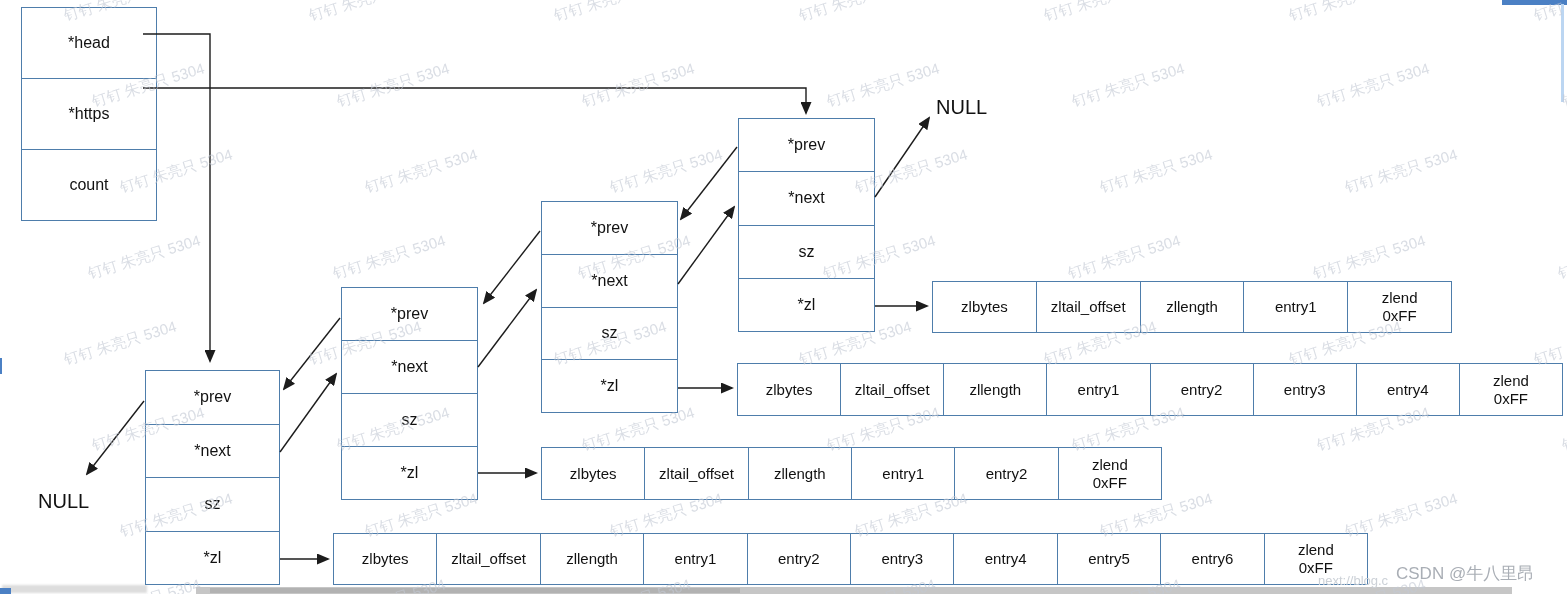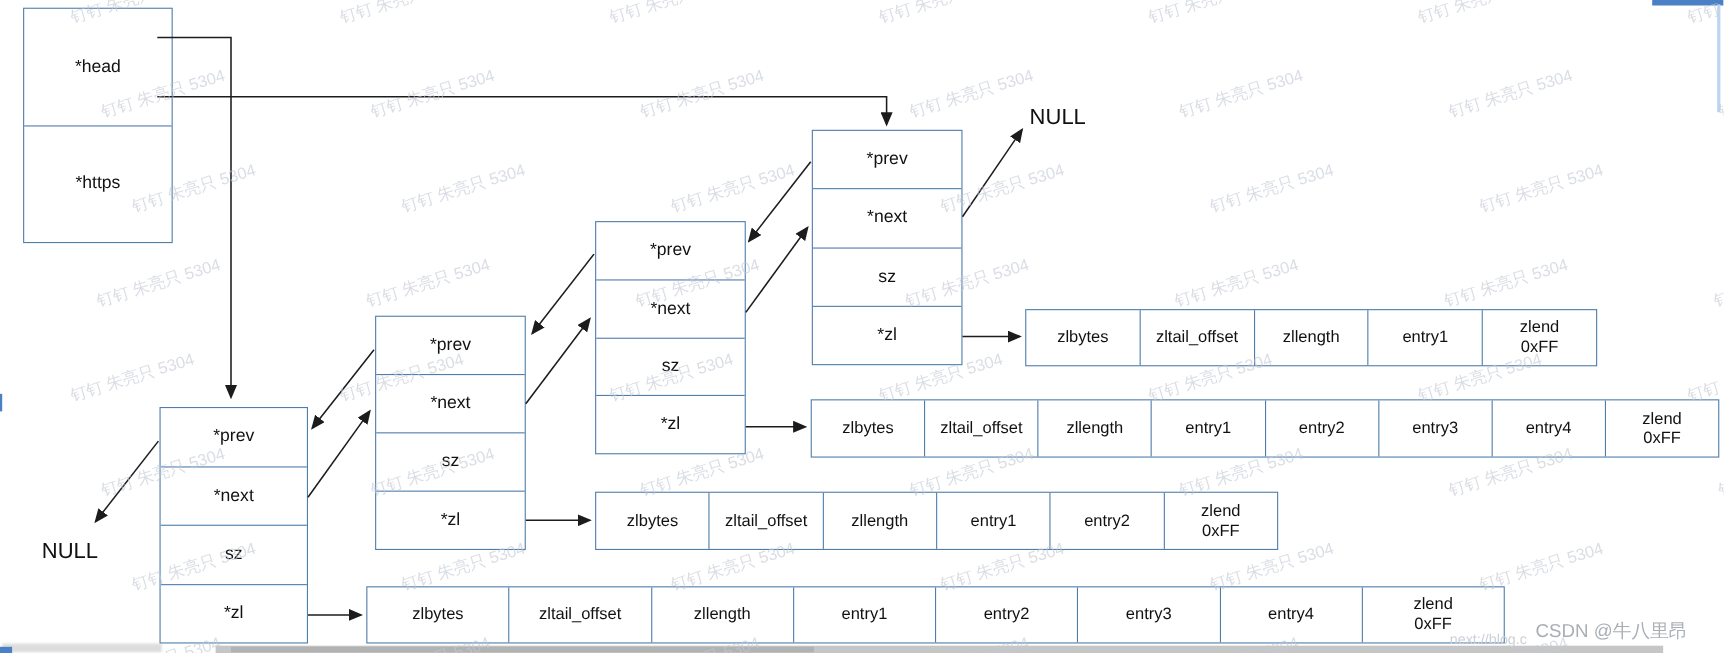--- a/index.html
+++ b/index.html
@@ -40,20 +40,21 @@
           z-index:6;white-space:nowrap;}
 </style>
 </head>
 <body>
 
 <div class="canvas">
 
   <div class="box vstack" style="left:21px;top:7px;width:136px;height:214px;">
       <div class="vcell">*head</div>
       <div class="vcell">*https</div>
+      <div class="vcell">count</div>
     </div>
 
   <div class="box vstack" style="left:145px;top:370px;width:135px;height:215px;">
       <div class="vcell">*prev</div>
       <div class="vcell">*next</div>
       <div class="vcell">sz</div>
       <div class="vcell">*zl</div>
     </div>
 
   <div class="box vstack" style="left:341px;top:287px;width:137px;height:213px;">
@@ -78,20 +79,22 @@
     </div>
 
   <div class="box hstack" style="left:333px;top:533px;width:1035px;height:52px;">
       <div class="hcell">zlbytes</div>
       <div class="hcell">zltail_offset</div>
       <div class="hcell">zllength</div>
       <div class="hcell">entry1</div>
       <div class="hcell">entry2</div>
       <div class="hcell">entry3</div>
       <div class="hcell">entry4</div>
+      <div class="hcell">entry5</div>
+      <div class="hcell">entry6</div>
       <div class="hcell">zlend
 0xFF</div>
     </div>
 
   <div class="box hstack" style="left:541px;top:447px;width:621px;height:53px;">
       <div class="hcell">zlbytes</div>
       <div class="hcell">zltail_offset</div>
       <div class="hcell">zllength</div>
       <div class="hcell">entry1</div>
       <div class="hcell">entry2</div>

